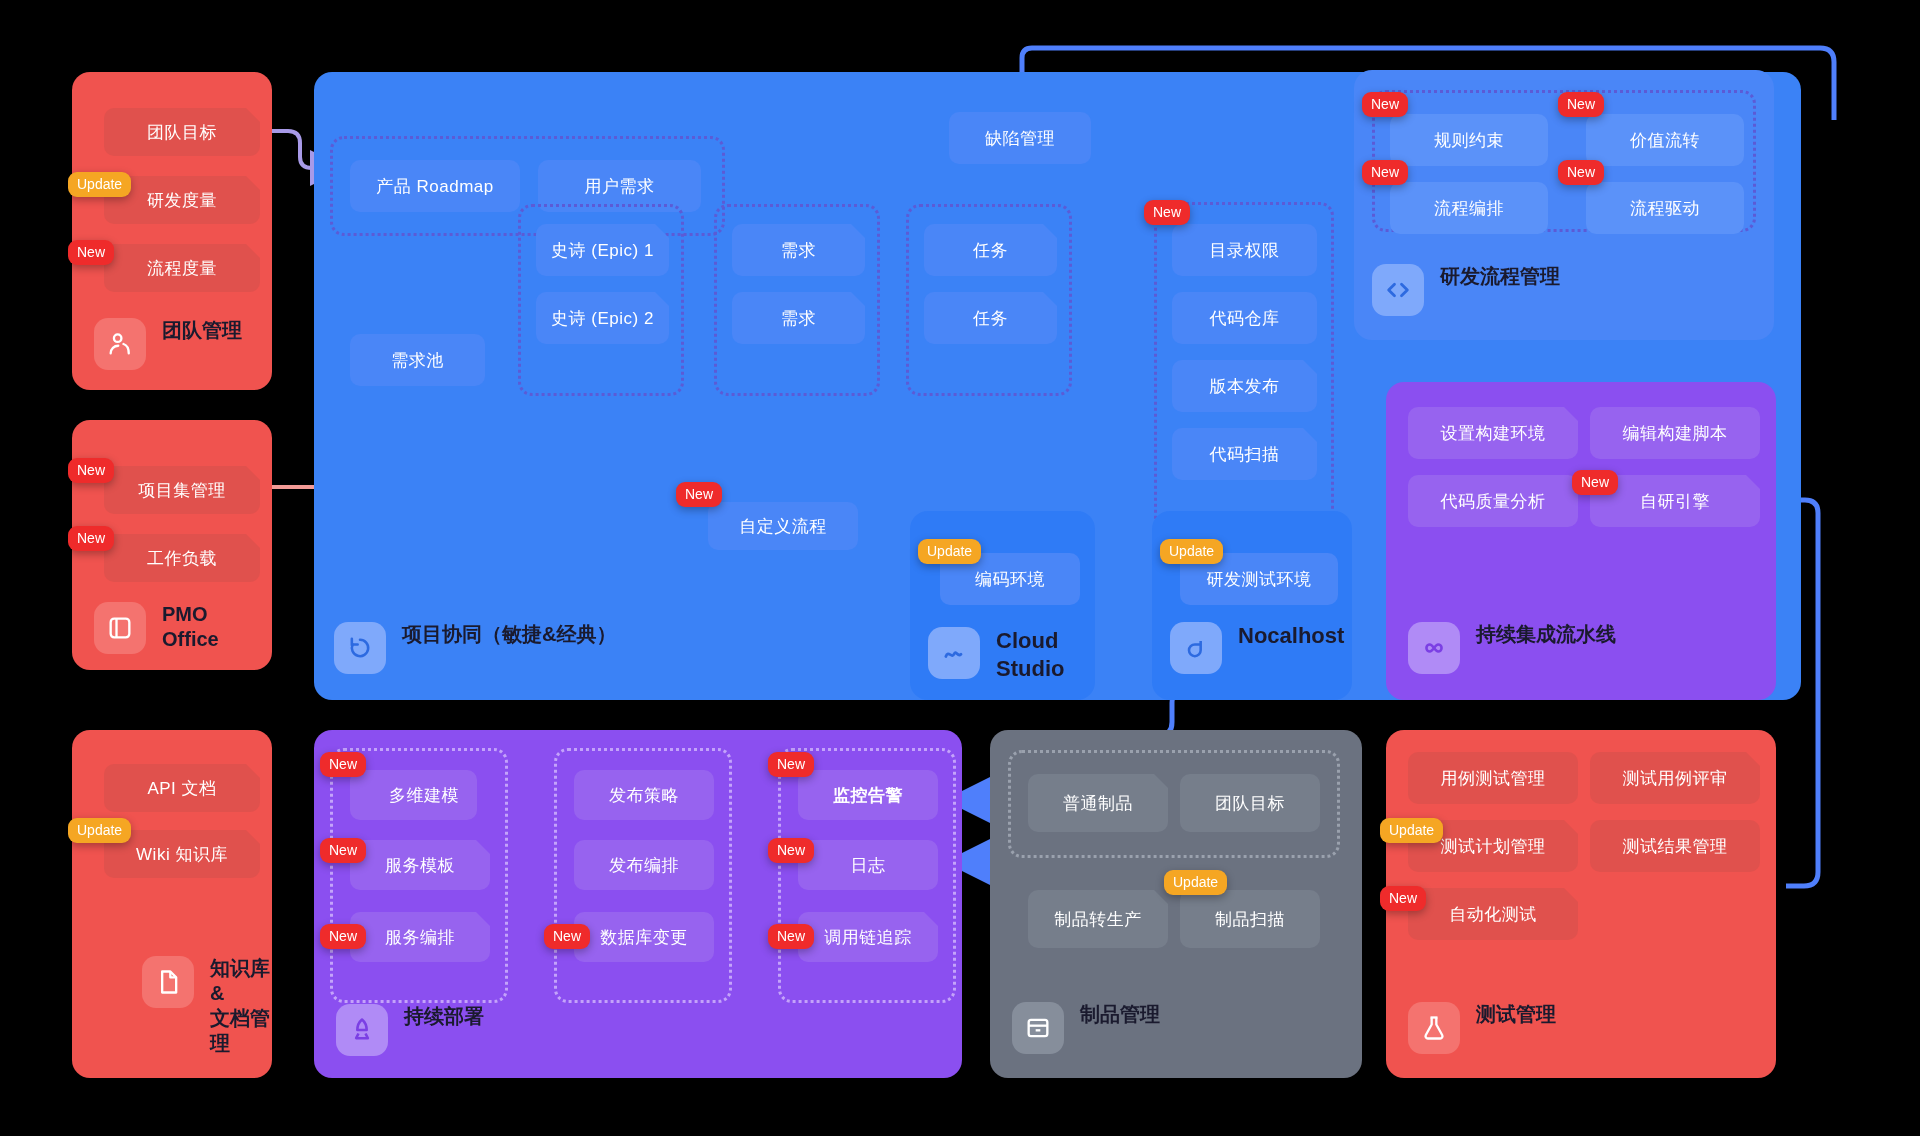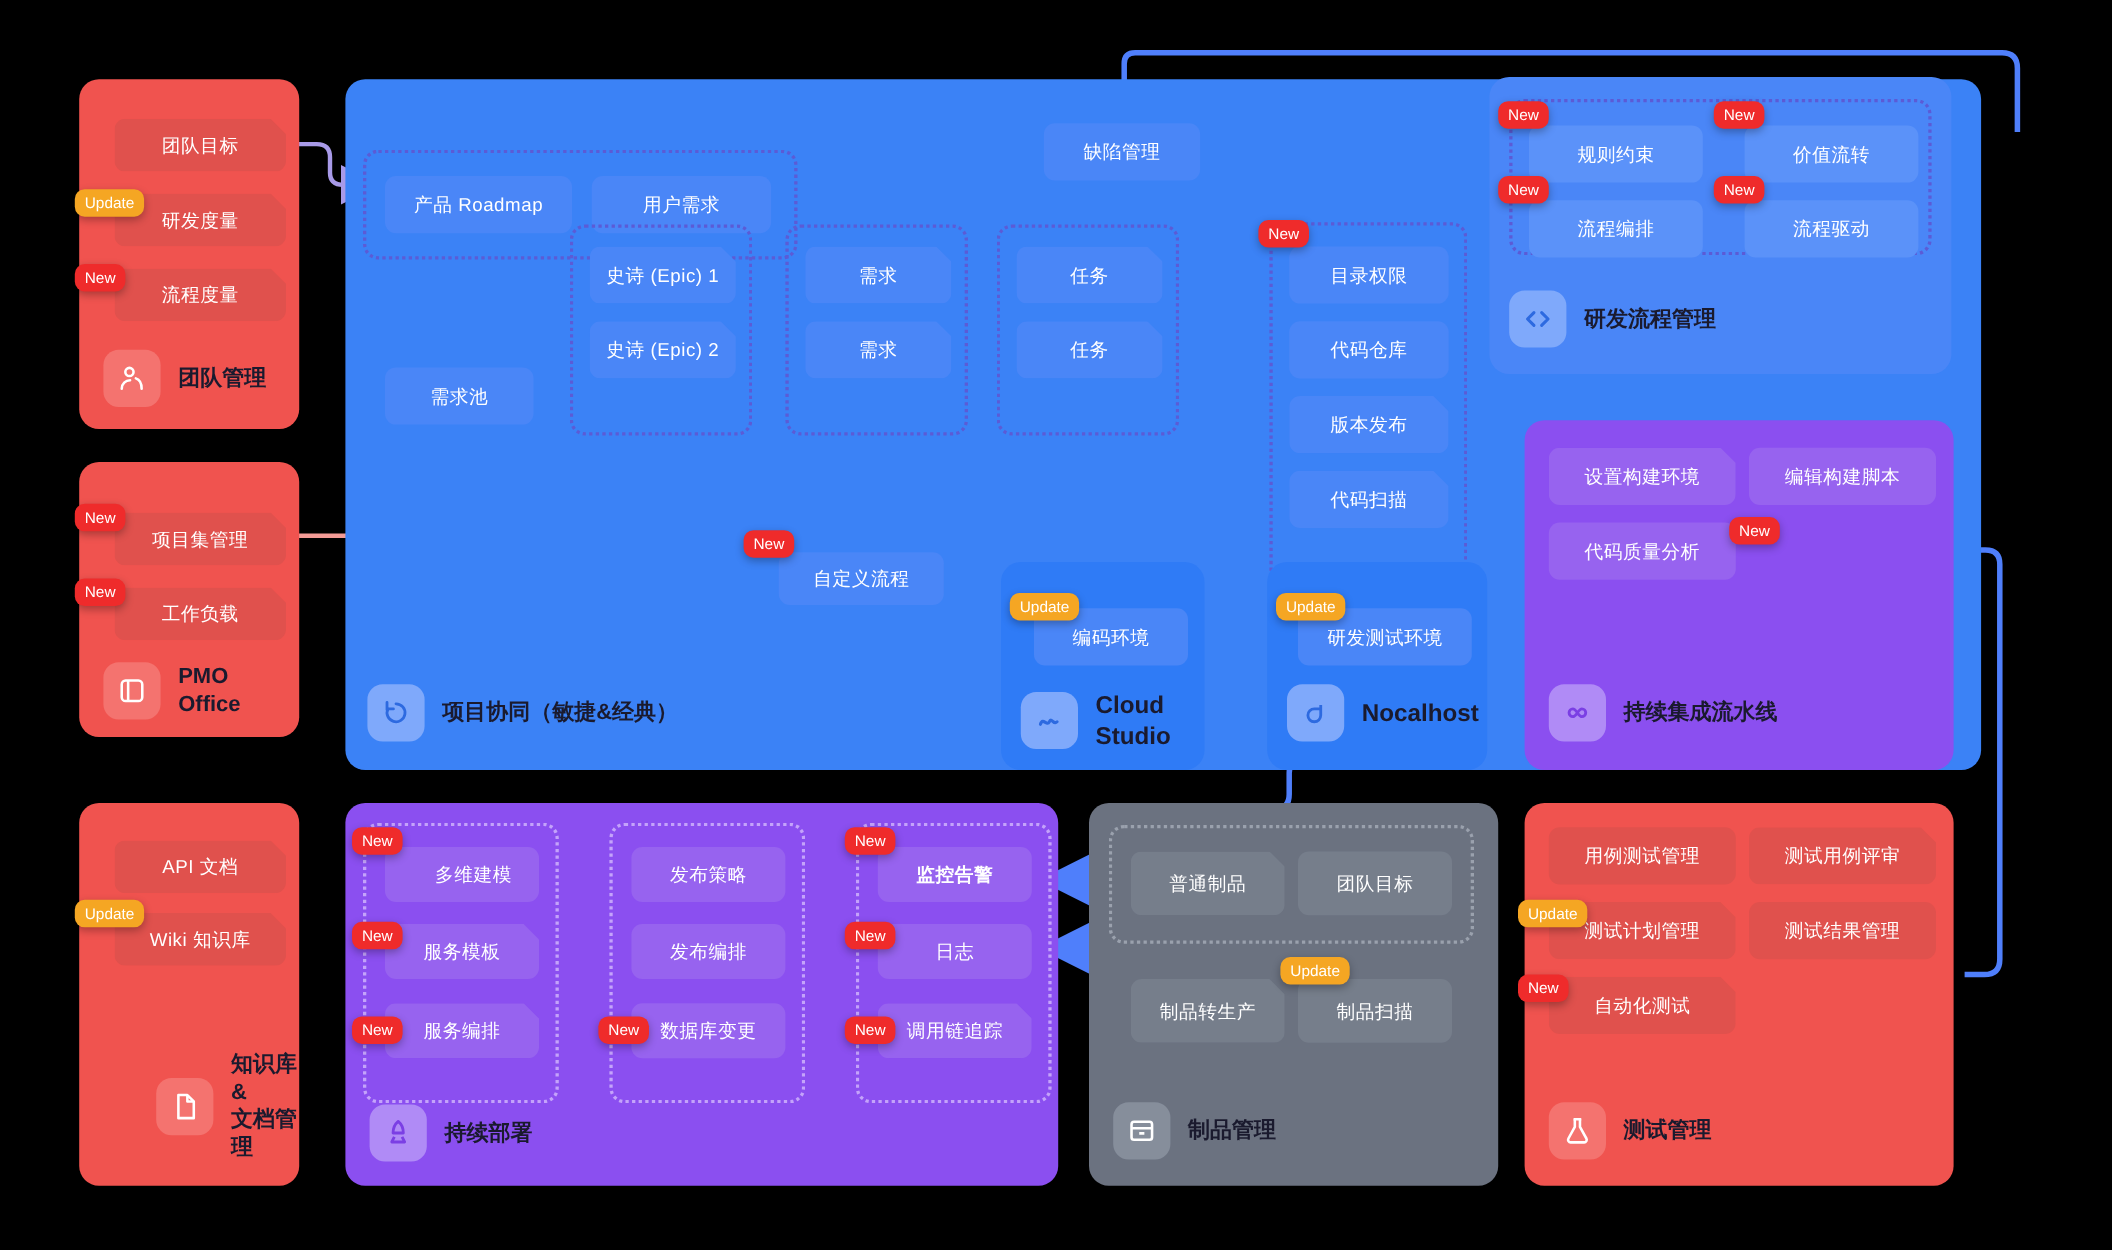--- a/index.html
+++ b/index.html
@@ -13,21 +13,21 @@
 
   
   .card{ position:absolute; border-radius:18px; }
   .card.red{    background:#f0534f; }
   .card.blue{   background:#3b82f6; }
   .card.purple{ background:#8b4ff0; }
   .card.gray{   background:#6b7280; }
 
   .card-footer{
     position:absolute; left:22px; bottom:20px;
-    display:flex; align-items:center; gap:16px;
+    display:flex; align-items:flex-start; gap:16px;
   }
   .footer-icon{
     width:52px; height:52px; border-radius:14px;
     display:flex; align-items:center; justify-content:center;
     flex:0 0 auto;
   }
   .footer-icon svg{ width:28px; height:28px; }
   .footer-title{
     font-size:20px; font-weight:700; color:#1a1a2e;
     line-height:1.25; white-space:pre-line;
@@ -289,37 +289,38 @@
       </div>
       <div class="footer-title" style="font-size:22px;">Nocalhost</div>
     </div>
   </div>
 
   <div class="card purple" style="left:1386px; top:382px; width:390px; height:318px;">
     <div class="badge new" style="left:186px; top:88px;">New</div>
     <div class="chip purple-chip notch" style="left:22px; top:25px; width:170px; height:52px;">设置构建环境</div>
     <div class="chip purple-chip" style="left:204px; top:25px; width:170px; height:52px;">编辑构建脚本</div>
     <div class="chip purple-chip" style="left:22px; top:93px; width:170px; height:52px;">代码质量分析</div>
+    <div class="chip purple-chip notch" style="left:204px; top:93px; width:170px; height:52px;">自研引擎</div>
     <div class="card-footer" style="left:22px; bottom:26px;">
       <div class="footer-icon">
         <svg viewBox="0 0 24 24" fill="none" stroke="#7b3fe4" stroke-width="2.2">
           <path d="M8.5 9a3 3 0 1 0 0 6c2.5 0 4.5-6 7-6a3 3 0 1 1 0 6c-2.5 0-4.5-6-7-6z"></path>
         </svg>
       </div>
       <div class="footer-title">持续集成流水线</div>
     </div>
   </div>
 
   <div class="card purple" style="left:314px; top:730px; width:648px; height:348px;">
 
     <div class="dashgroup dash-purple" style="left:16px; top:18px; width:178px; height:255px;"></div>
     <div class="badge new" style="left:6px; top:22px;">New</div>
     <div class="badge new" style="left:6px; top:108px;">New</div>
     <div class="badge new" style="left:6px; top:194px;">New</div>
-    <div class="chip purple-chip" style="left:36px; top:40px; width:140px; height:50px;padding-left:29px;">多维建模</div>
+    <div class="chip purple-chip" style="left:36px; top:40px; width:127px; height:50px;padding-left:29px;">多维建模</div>
     <div class="chip purple-chip notch" style="left:36px; top:110px; width:140px; height:50px;">服务模板</div>
     <div class="chip purple-chip notch" style="left:36px; top:182px; width:140px; height:50px;">服务编排</div>
 
     <div class="dashgroup dash-purple" style="left:240px; top:18px; width:178px; height:255px;"></div>
     <div class="badge new" style="left:230px; top:194px;">New</div>
     <div class="chip purple-chip" style="left:260px; top:40px; width:140px; height:50px;">发布策略</div>
     <div class="chip purple-chip" style="left:260px; top:110px; width:140px; height:50px;">发布编排</div>
     <div class="chip purple-chip" style="left:260px; top:182px; width:140px; height:50px;">数据库变更</div>
 
     <div class="dashgroup dash-purple" style="left:464px; top:18px; width:178px; height:255px;"></div>

